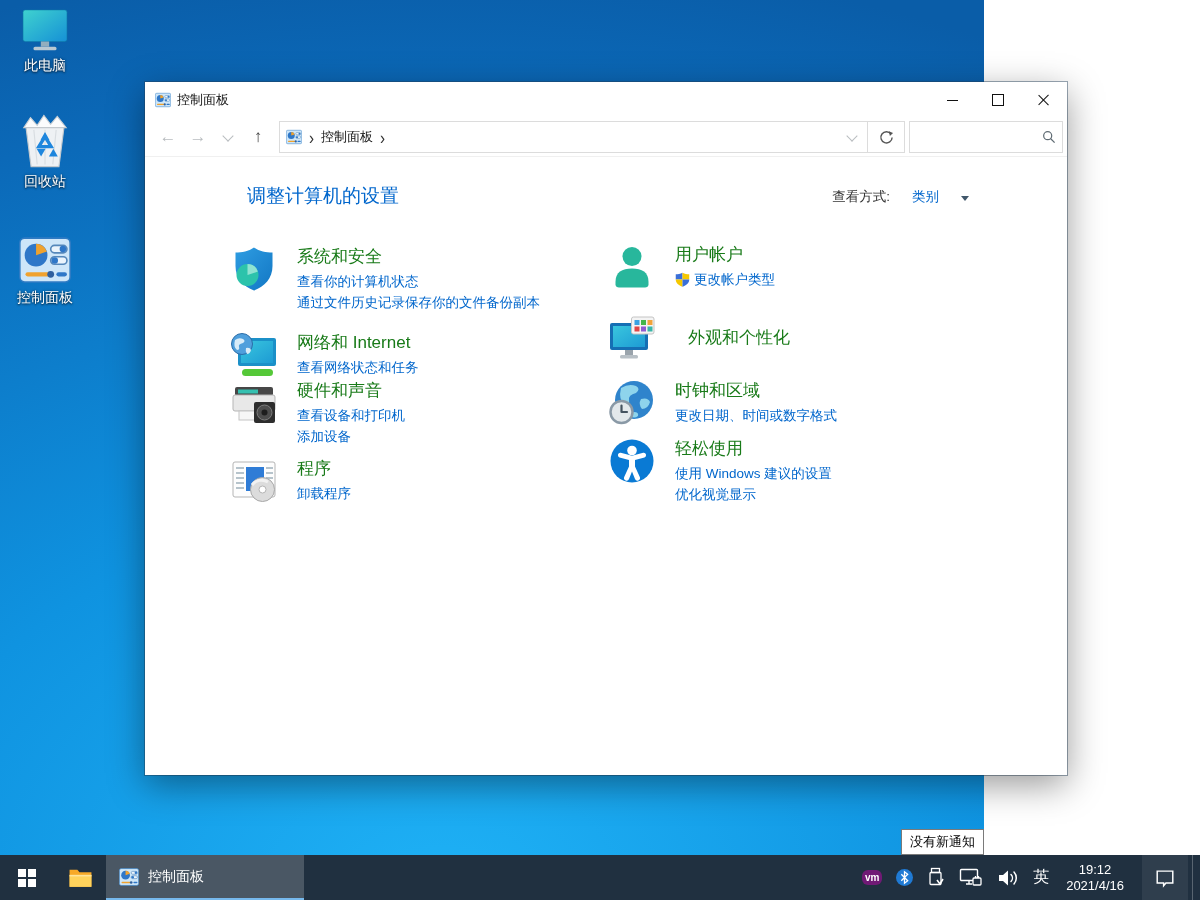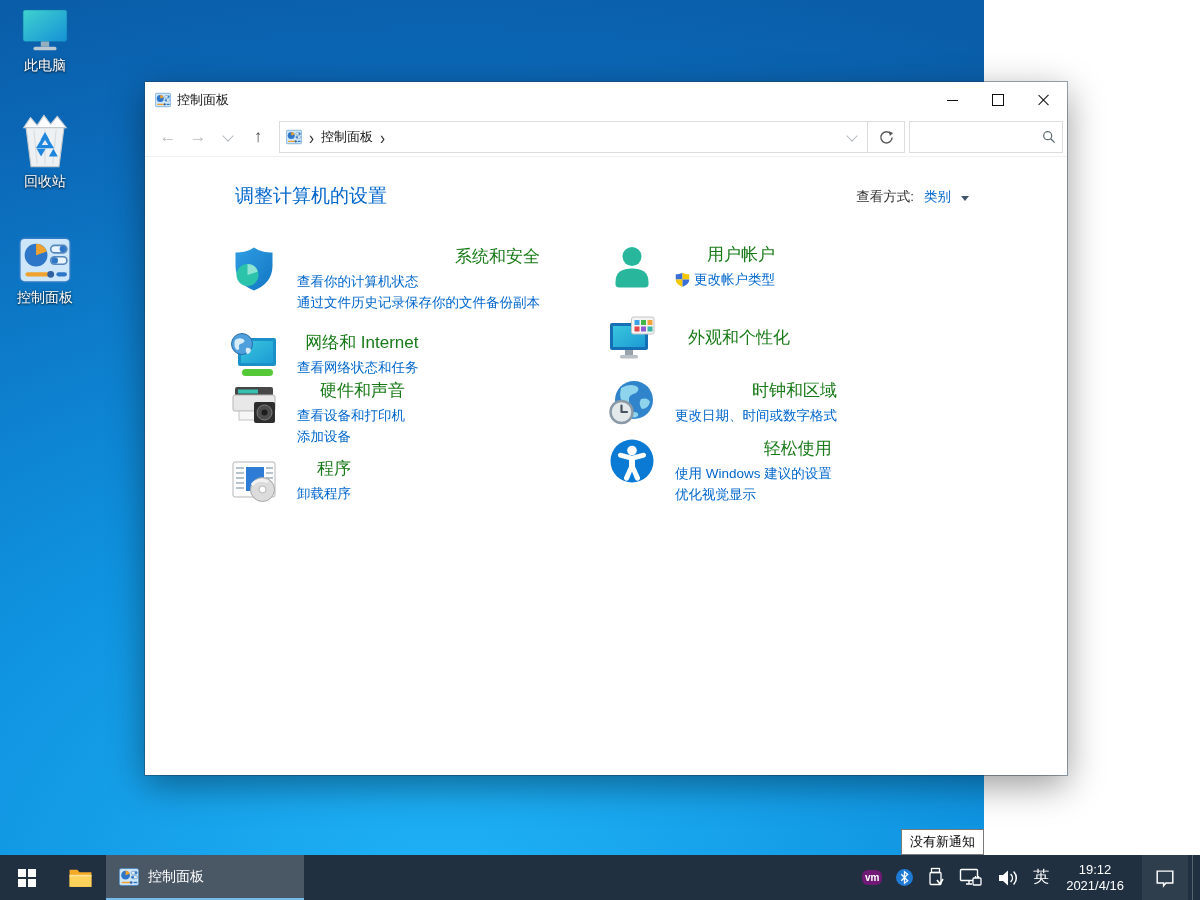--- a/index.html
+++ b/index.html
@@ -31,30 +31,30 @@
   .chev-down{width:7px;height:7px;border-right:1.4px solid #b9bdc0;border-bottom:1.4px solid #b9bdc0;transform:rotate(45deg);margin-top:-3px;}
   .addr-box{display:flex;align-items:center;height:30px;border:1px solid #dcdcdc;background:#fff;flex:1 1 auto;margin-left:6px;padding:0 2px 0 6px;}
   .crumb-sep{color:#333;font-size:15px;margin:0 7px;transform:scaleY(1.2);}
   .crumb-txt{font-size:13px;color:#111;}
   .addr-drop{margin-left:auto;width:26px;display:flex;justify-content:center;}
   .refresh-btn{width:36px;height:30px;border:1px solid #dcdcdc;border-left:none;display:flex;align-items:center;justify-content:center;}
   .search-box{width:140px;height:30px;border:1px solid #dcdcdc;margin-left:4px;display:flex;align-items:center;padding:0 6px;}
   .search-box input{border:none;outline:none;flex:1;font-size:13px;min-width:0;font-family:inherit;}
   
   .content{position:relative;flex:1;background:#fff;overflow:hidden;}
-  .page-title{position:absolute;left:90px;top:26px;font-size:19px;color:#0066cc;}
-  .view-by{position:absolute;right:98px;top:31px;font-size:13.5px;color:#333;display:flex;align-items:center;gap:10px;}
+  .page-title{position:absolute;left:102px;top:26px;font-size:19px;color:#0066cc;}
+  .view-by{position:absolute;right:98px;top:31px;font-size:13.5px;color:#333;display:flex;align-items:center;gap:22px;}
   .view-by .val{color:#0066cc;}
   .tri-down{width:0;height:0;border-left:4px solid transparent;border-right:4px solid transparent;border-top:5px solid #41576b;margin-top:2px;}
   .col{position:absolute;top:88px;display:flex;flex-direction:column;}
   .col-left{left:85px;width:372px;}
   .col-right{left:463px;width:390px;top:86px;}
   .cat{display:flex;gap:19px;}
   .cat .icon48{width:48px;height:48px;flex:0 0 auto;}
-  .cat-title{font-size:17px;line-height:22px;color:#187a18;margin:1px 0 3px 0;text-align:right;}
+  .cat-title{font-size:17px;line-height:22px;color:#187a18;margin:1px 0 3px 0;}
   .cat-link{font-size:13.5px;line-height:21px;color:#0066cc;display:flex;align-items:center;gap:4px;}
   .mb-a{margin-bottom:18px;} .mb-b{margin-bottom:0;} .mb-c{margin-bottom:10px;}
   .mb-d{margin-bottom:24px;} .mb-e{margin-bottom:16px;}
   .pad-center{padding-top:11px;margin-left:13px;}
   
   .taskbar{position:absolute;left:0;bottom:0;width:1200px;height:45px;background:#203040;display:flex;align-items:stretch;}
   .tb-btn{display:flex;align-items:center;justify-content:center;}
   .start-btn{width:54px;}
   .start-logo{display:grid;grid-template-columns:8px 8px;grid-template-rows:8px 8px;gap:2px;}
   .start-logo span{background:#fff;}

